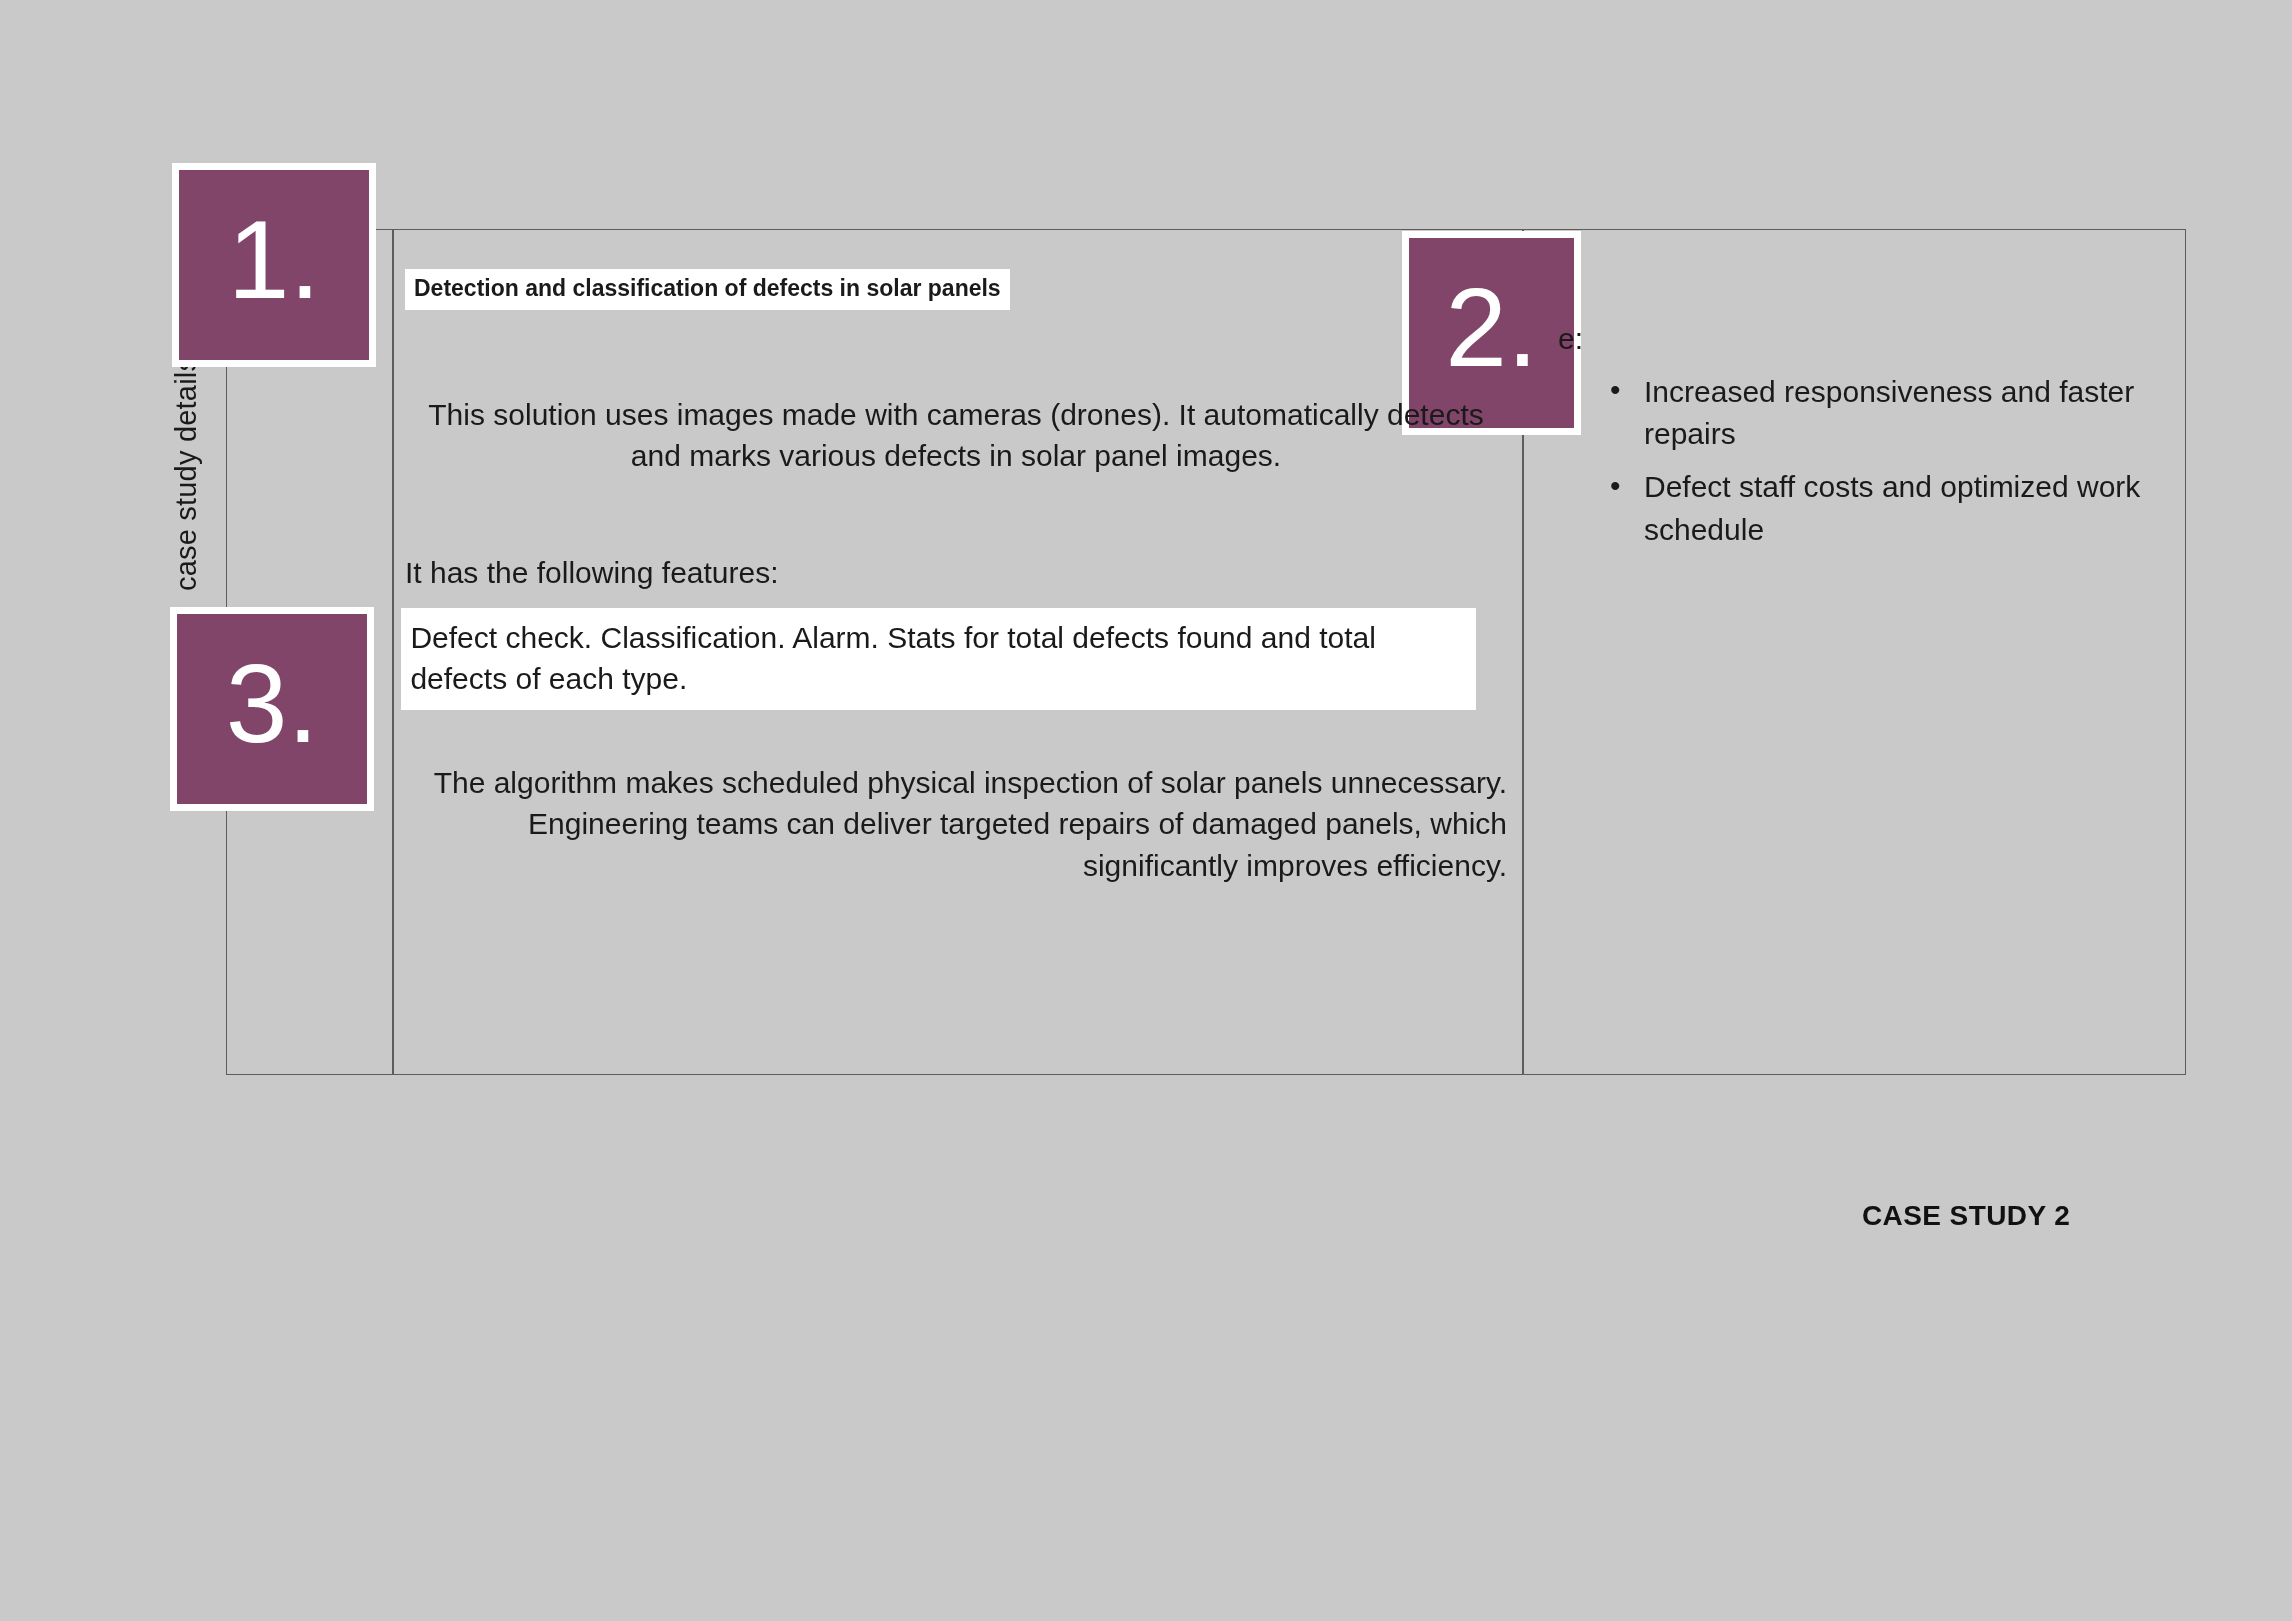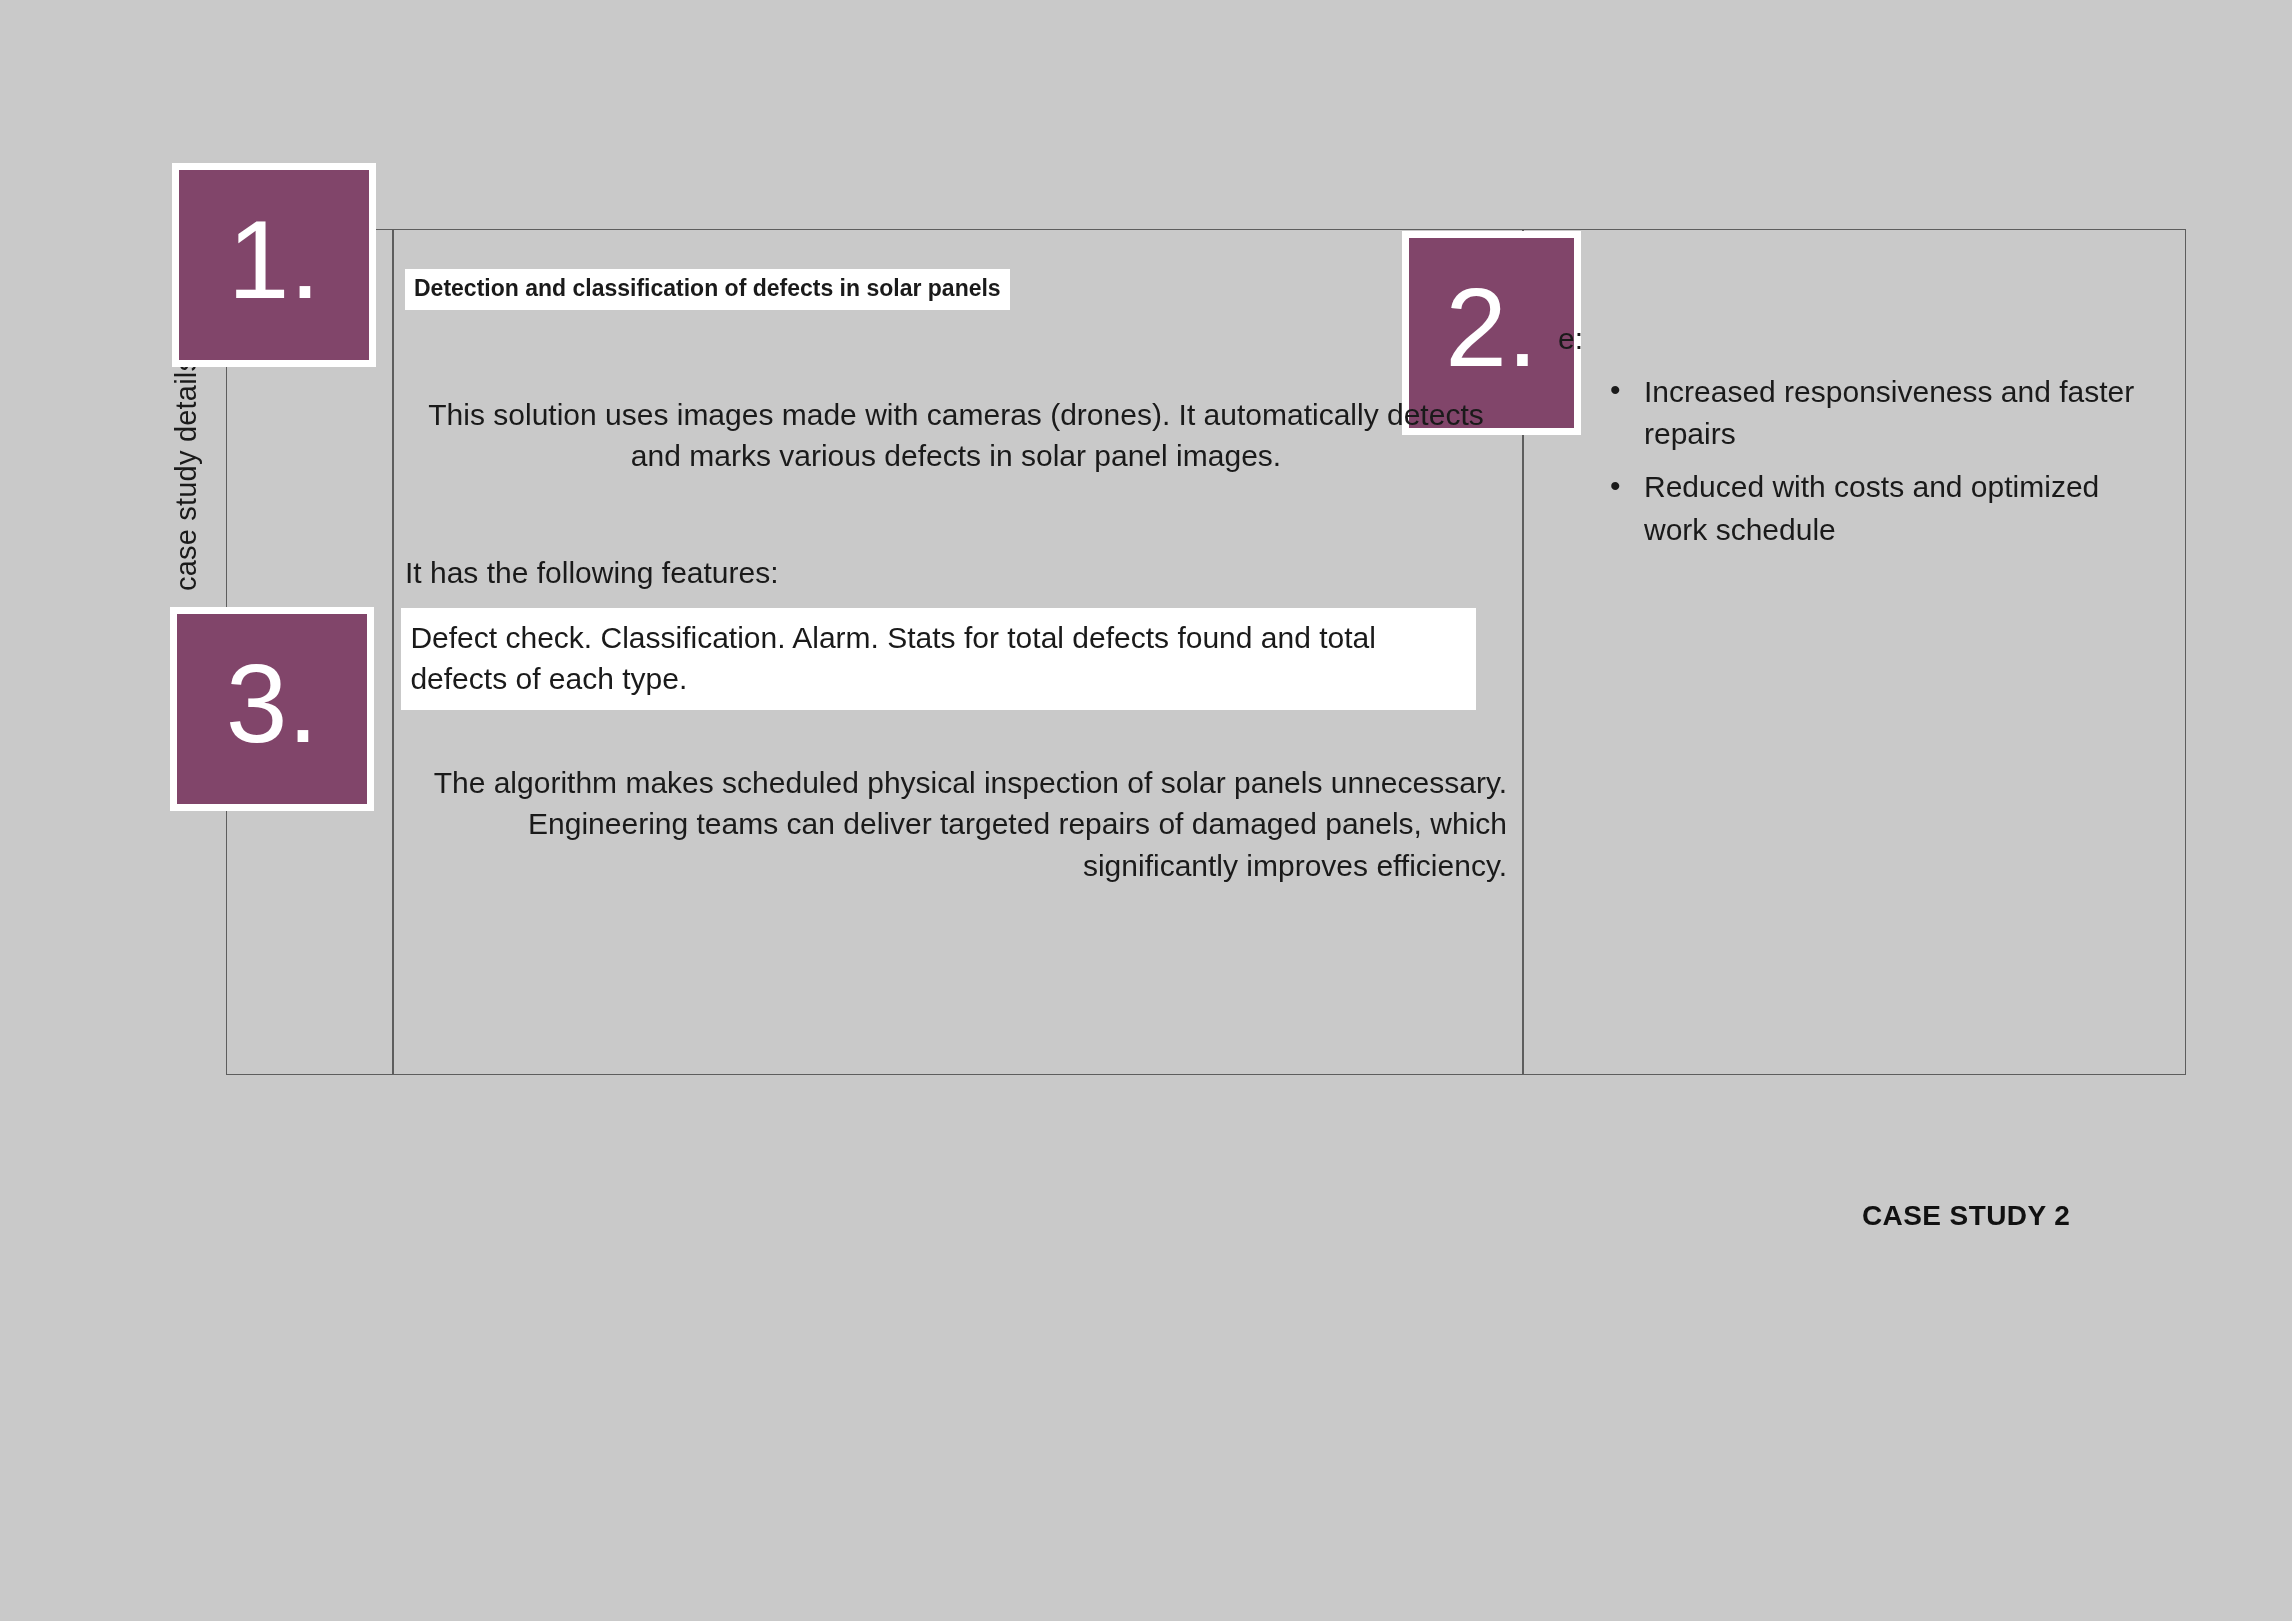--- a/index.html
+++ b/index.html
@@ -221,18 +221,18 @@
 
   <p class="body-par" id="par-outro">The algorithm makes scheduled physical inspection of solar panels unnecessary. Engineering teams can deliver targeted repairs of damaged panels, which significantly improves efficiency.</p>
 </div>
 
 <div id="right-col">
   <p id="right-lead">e:</p>
 
 
   <ul class="benefits">
     <li>Increased responsiveness and faster repairs</li>
-    <li>Reduced with costs and optimized work schedule</li>
+    <li>Defect staff costs and optimized work schedule</li>
   </ul>
 </div>
 
 <div id="case-label">CASE STUDY 2</div>
 
 
 </body></html>

